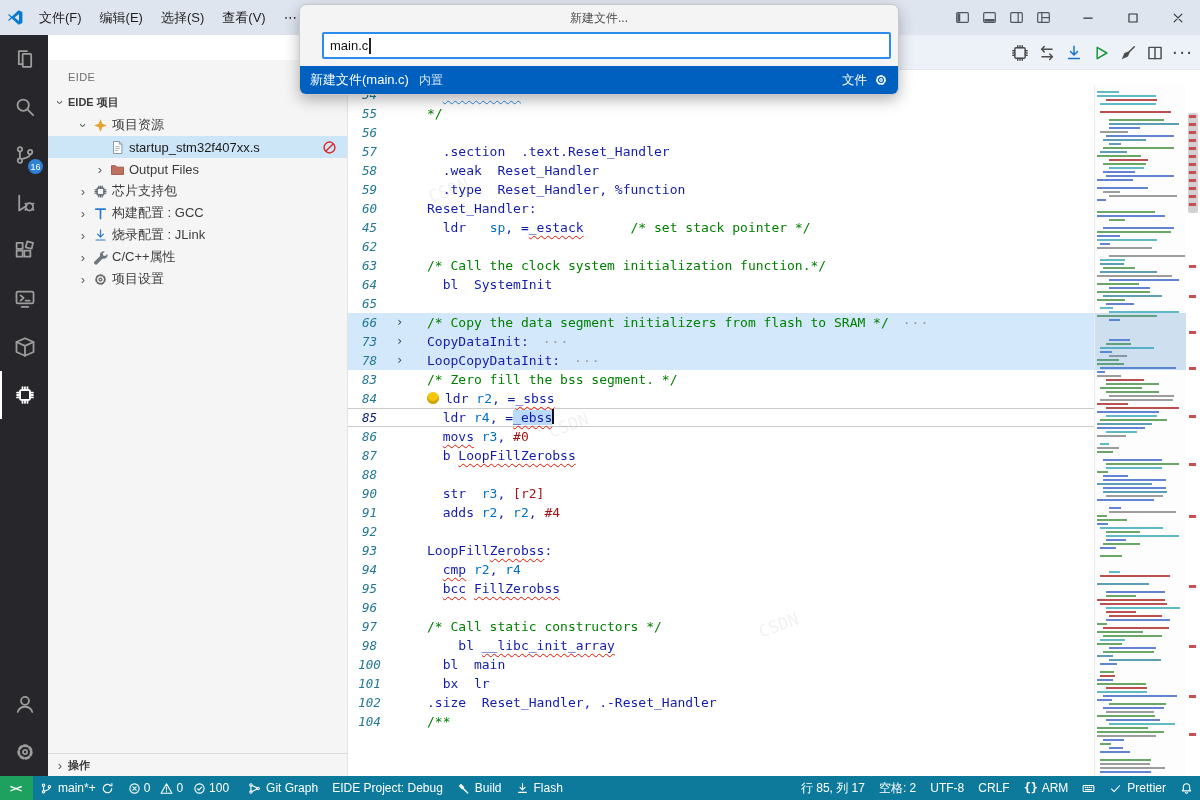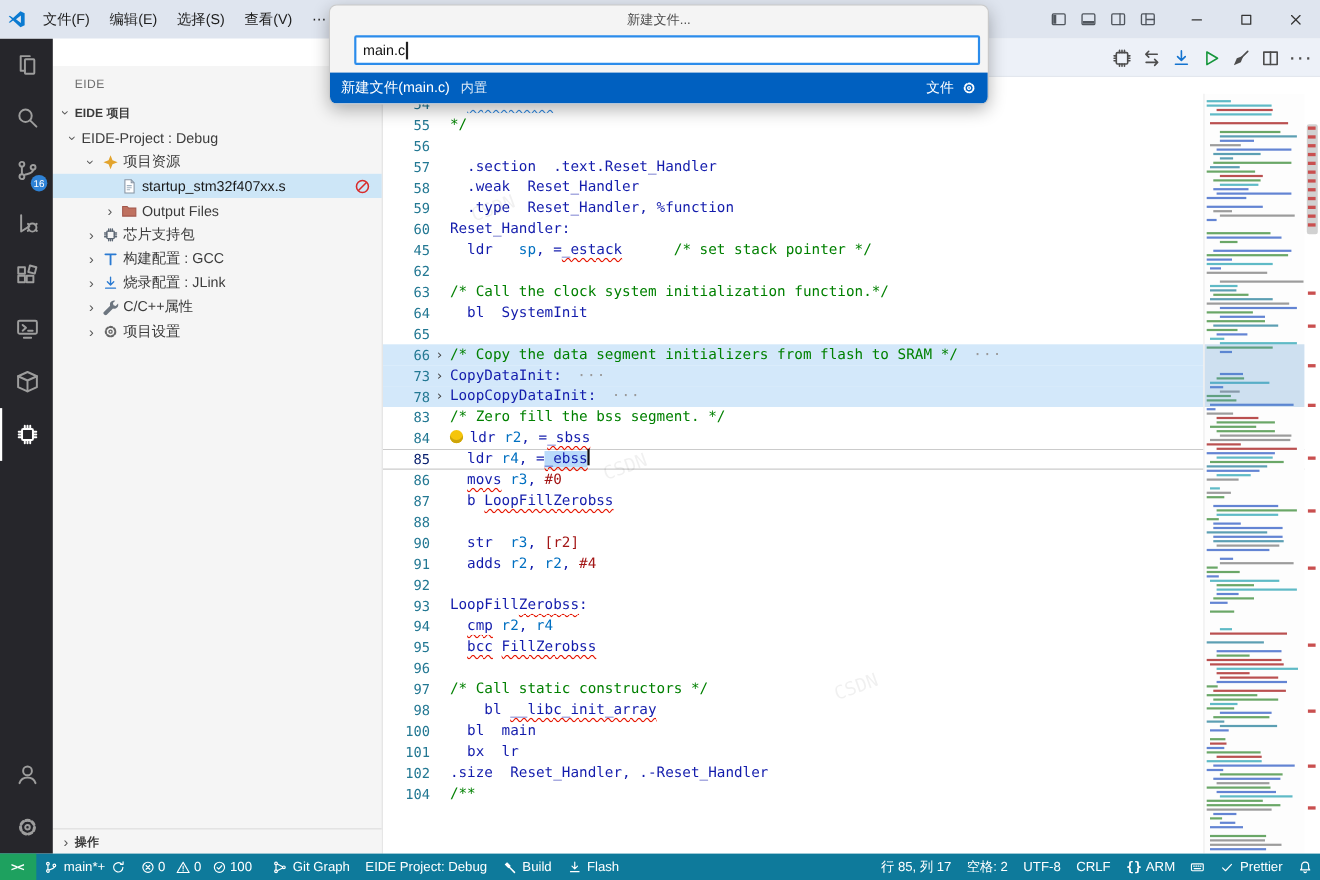--- a/index.html
+++ b/index.html
@@ -50,24 +50,24 @@
   .tabstrip { position:absolute; top:0; left:0; right:0; height:35px; background:#edf1f8; border-bottom:1px solid #e3e7ee; }
   .ed-toolbar { position:absolute; top:8px; right:8px; display:flex; gap:7px; }
   .ed-tool { width:20px; height:20px; display:flex; align-items:center; justify-content:center; }
   .ed-tool svg { width:18px; height:18px; }
   .txt-icon { font-weight:700; font-size:12px; line-height:1; font-family:"DejaVu Sans Mono",monospace; }
 
   .code { position:absolute; top:50px; bottom:0; left:0; right:0; background:#fff; overflow:hidden; font-family:"DejaVu Sans Mono","Liberation Mono",monospace; }
   .line { height:19px; display:flex; align-items:center; font-size:13px; line-height:19px; white-space:pre; }
   .line.hl { background:var(--foldhl,#d3e8fa); }
   .line.cur { box-shadow:inset 0 1px 0 #cbcbcb, inset 0 -1px 0 #cbcbcb; }
-  .ln { width:43px; text-align:right; color:#237893; flex:none; font-size:12.5px; }
+  .ln { width:43px; text-align:center; color:#237893; flex:none; font-size:12.5px;font-style:italic; }
   .line.cur .ln { color:#0b216f; }
   .fold { width:17px; text-align:center; color:#424242; font-size:12px; flex:none; }
-  .txt { margin-left:1px; white-space:pre; }
+  .txt { margin-left:19px; white-space:pre; }
   .tok.c { color:#008000; }
   .tok.k { color:#131cac; }
   .tok.l { color:#131cac; }
   .tok.r { color:#0070c1; }
   .tok.n { color:#a31515; }
   .tok.p { color:#000; }
   .tok.sq { text-decoration-line:underline; text-decoration-style:wavy; text-decoration-color:#e51400; text-decoration-thickness:1px; text-underline-offset:2.5px; text-decoration-skip-ink:none; }
   .tok.whl { background:#b9dafa; }
   .tok.bsq { color:transparent; text-decoration-line:underline; text-decoration-style:wavy; text-decoration-color:#3388dd; text-decoration-thickness:1px; }
   .bulb { width:12px; height:12px; border-radius:50%; background:#f5c50a; box-shadow:inset 0 -3px 0 #cda50a; display:inline-block; margin-right:6px; vertical-align:-1px; }
@@ -236,24 +236,20 @@
       </div>
   </aside>
 
   <aside class="sidebar">
     <div class="sb-title">EIDE</div>
     <div class="sb-section">
       <span class="chev exp">›</span>
       <span>EIDE 项目</span>
     </div>
     <div class="tree" id="tree">
-        <div class="tree-row" style="padding-left: 10px;">
-          <span class="chev exp">›</span>
-          <span class="tree-label">EIDE-Project : Debug</span>
-        </div>
         <div class="tree-row" style="padding-left: 27px;">
           <span class="chev exp">›</span>
           <span class="tree-icon">
             <svg viewBox="0 0 16 16">
               <path fill="#e3a42d" d="M8 1.1 9.9 6.1 14.9 8 9.9 9.9 8 14.9 6.1 9.9 1.1 8 6.1 6.1z"></path>
             </svg>
           </span>
           <span class="tree-label">项目资源</span>
         </div>
         <div class="tree-row selected" style="padding-left: 44px;">

